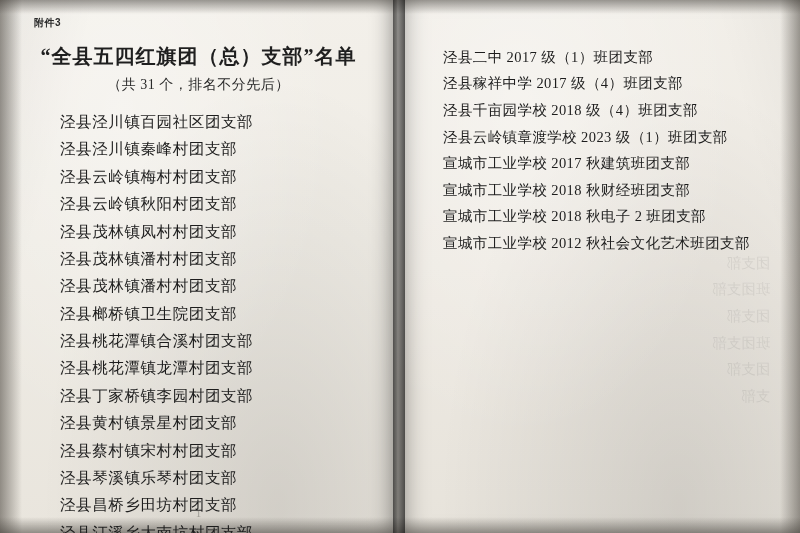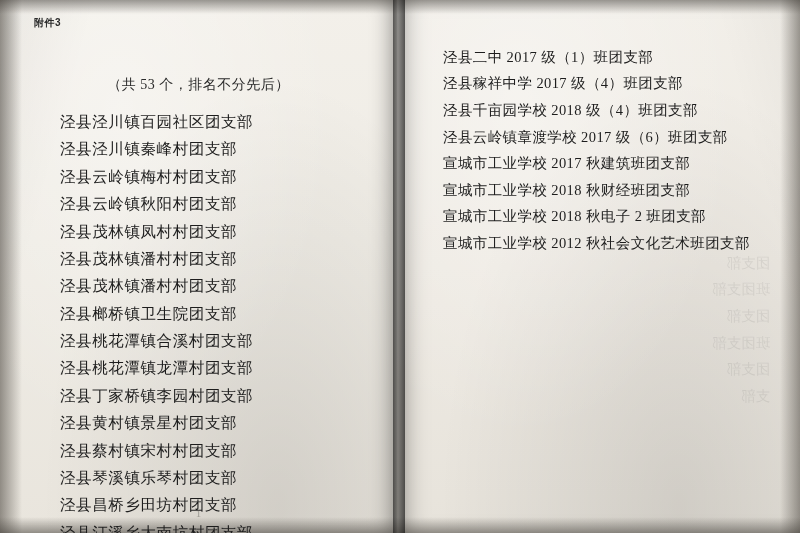--- a/index.html
+++ b/index.html
@@ -181,21 +181,22 @@
 
 <div class="scan">
 
   <div class="page-left">
     <div class="paper-shade"></div>
     <div class="edge-dark-left"></div>
     <div class="edge-top"></div>
     <div class="edge-bottom"></div>
 
     <div class="attachment-label">附件3</div>
-    <div class="doc-subtitle">（共 53 个，排名不分先后）</div>
+    <div class="doc-title">“全县五四红旗团（总）支部”名单</div>
+    <div class="doc-subtitle">（共 31 个，排名不分先后）</div>
 
     <div class="list-left">
       <div class="row">泾县泾川镇百园社区团支部</div>
       <div class="row">泾县泾川镇秦峰村团支部</div>
       <div class="row">泾县云岭镇梅村村团支部</div>
       <div class="row">泾县云岭镇秋阳村团支部</div>
       <div class="row">泾县茂林镇凤村村团支部</div>
       <div class="row">泾县茂林镇潘村村团支部</div>
       <div class="row">泾县茂林镇潘村村团支部</div>
       <div class="row">泾县榔桥镇卫生院团支部</div>
@@ -217,21 +218,21 @@
   <div class="page-right">
     <div class="paper-shade"></div>
     <div class="edge-dark-right"></div>
     <div class="edge-top"></div>
     <div class="edge-bottom"></div>
 
     <div class="list-right">
       <div class="row">泾县二中 2017 级（1）班团支部</div>
       <div class="row">泾县稼祥中学 2017 级（4）班团支部</div>
       <div class="row">泾县千亩园学校 2018 级（4）班团支部</div>
-      <div class="row">泾县云岭镇章渡学校 2017 级（6）班团支部</div>
+      <div class="row">泾县云岭镇章渡学校 2023 级（1）班团支部</div>
       <div class="row">宣城市工业学校 2017 秋建筑班团支部</div>
       <div class="row">宣城市工业学校 2018 秋财经班团支部</div>
       <div class="row">宣城市工业学校 2018 秋电子 2 班团支部</div>
       <div class="row">宣城市工业学校 2012 秋社会文化艺术班团支部</div>
     </div>
 
     <div class="ghost">
       <div class="row">团支部</div>
       <div class="row">班团支部</div>
       <div class="row">团支部</div>

